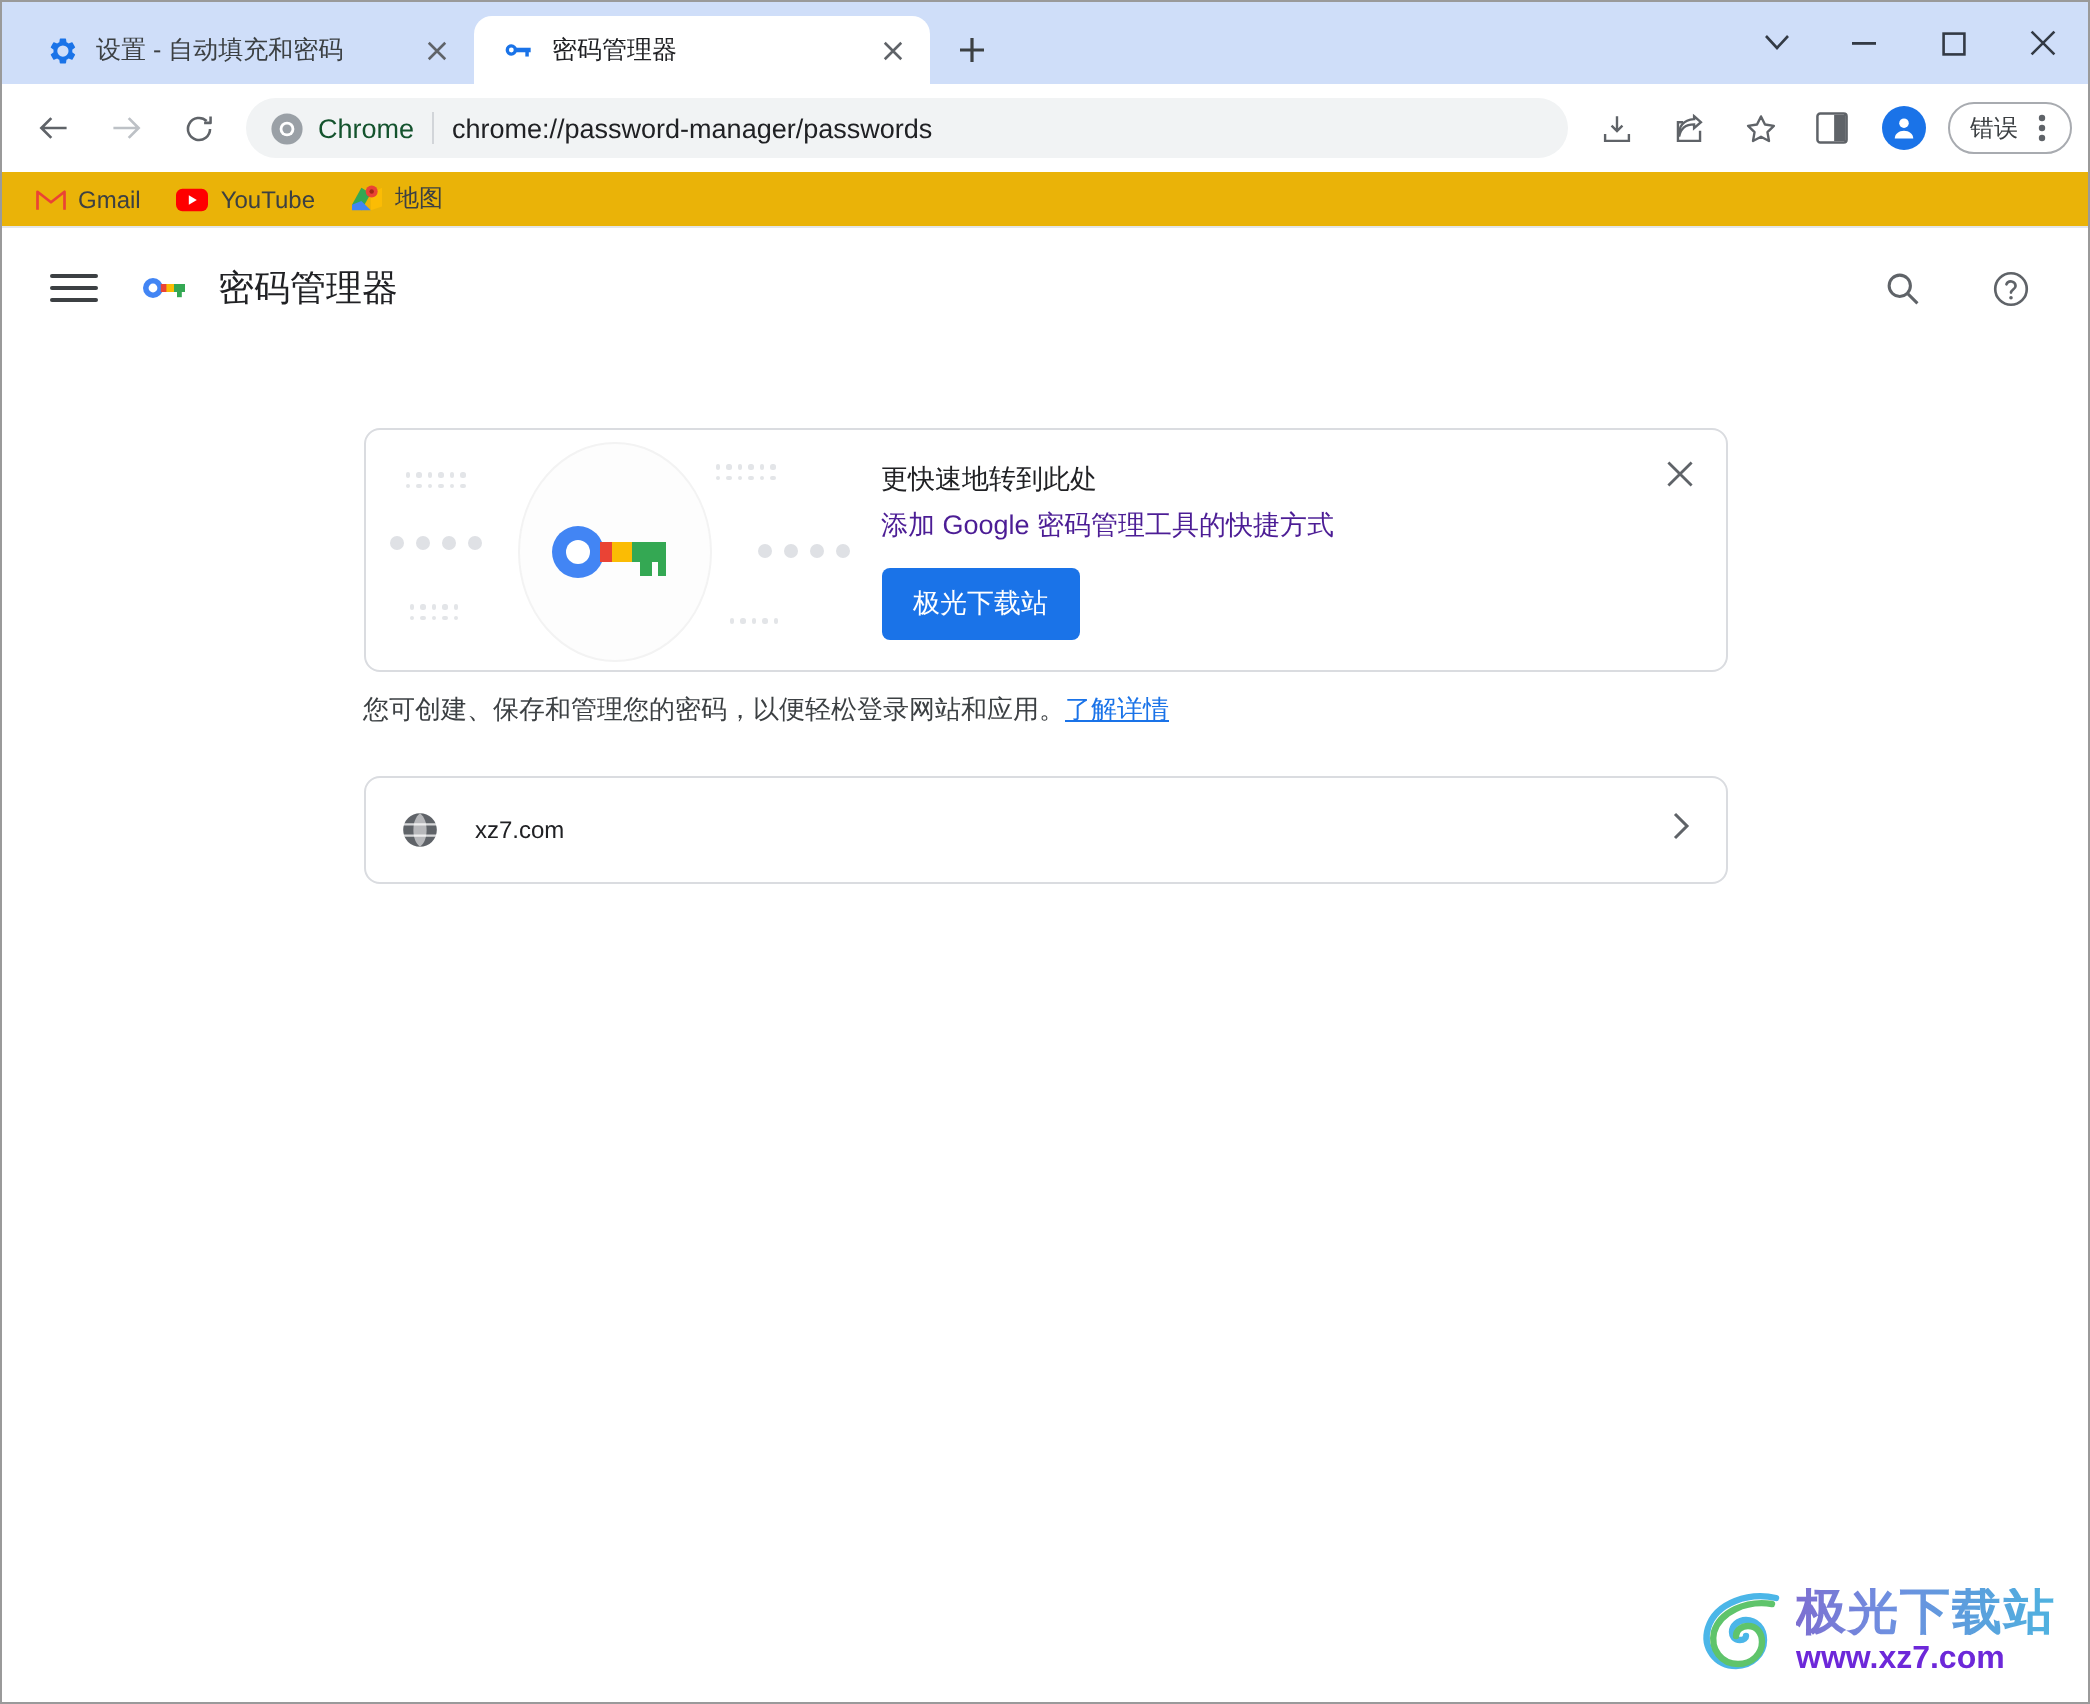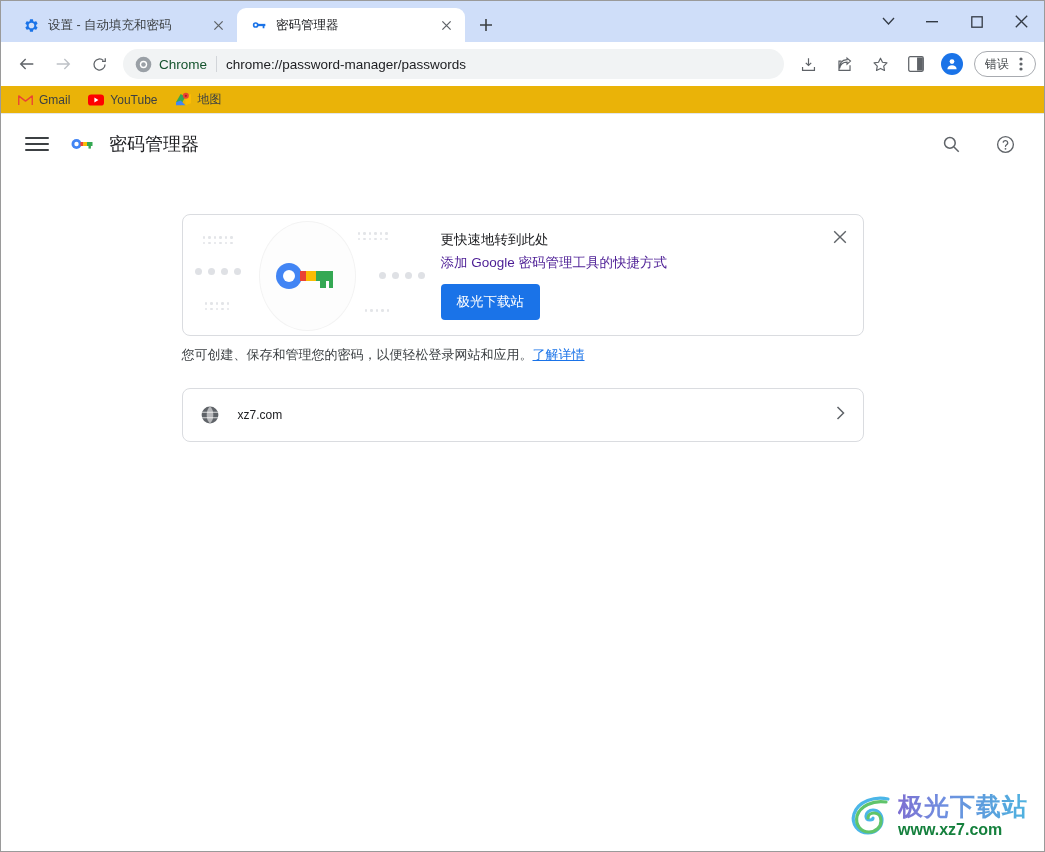--- a/index.html
+++ b/index.html
@@ -279,21 +279,21 @@
   }
   .wm-swoosh { width: 46px; height: 46px; flex: none; margin-right: 4px; }
   .wm-texts { display: flex; flex-direction: column; line-height: 1; }
   .wm-cn {
     font-size: 25px; font-weight: bold; letter-spacing: 1px;
     background: linear-gradient(90deg, #7d6fd1 0%, #6f8fe0 35%, #5aa0dd 70%, #4fb3e0 100%);
     -webkit-background-clip: text; background-clip: text;
     -webkit-text-fill-color: transparent; color: #6f80d6;
   }
   .wm-en {
-    font-size: 16px; font-weight: bold; color: #15803d; margin-top: 3px;
+    font-size: 16px; font-weight: bold; color: #6d28d9; margin-top: 3px;
     font-family: "Liberation Sans", sans-serif;
   }
 </style>
 </head>
 <body>
 
 <div class="window">
 
   <div class="tabstrip">
 

